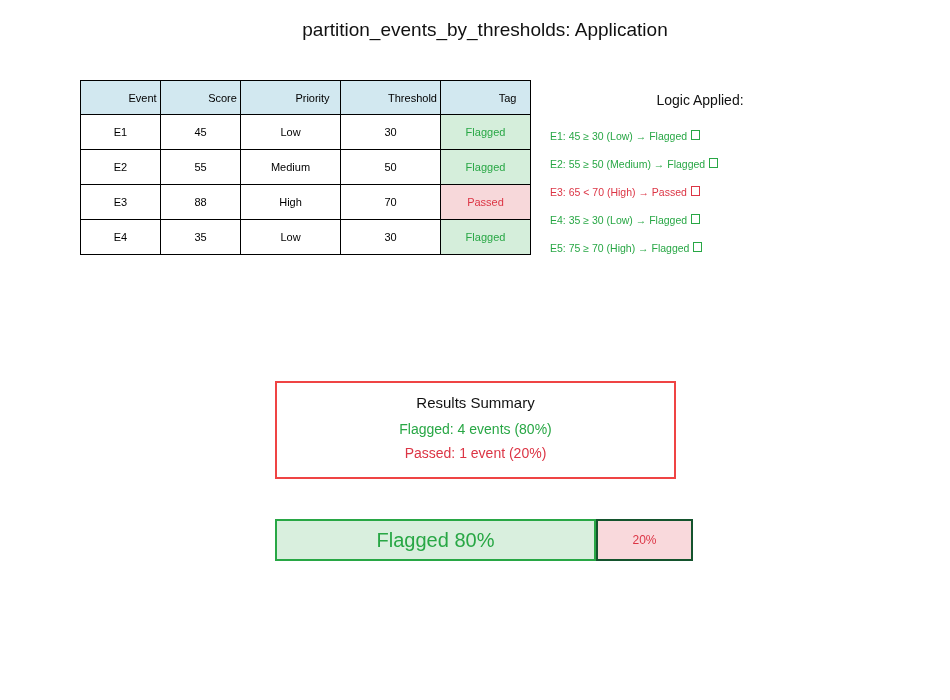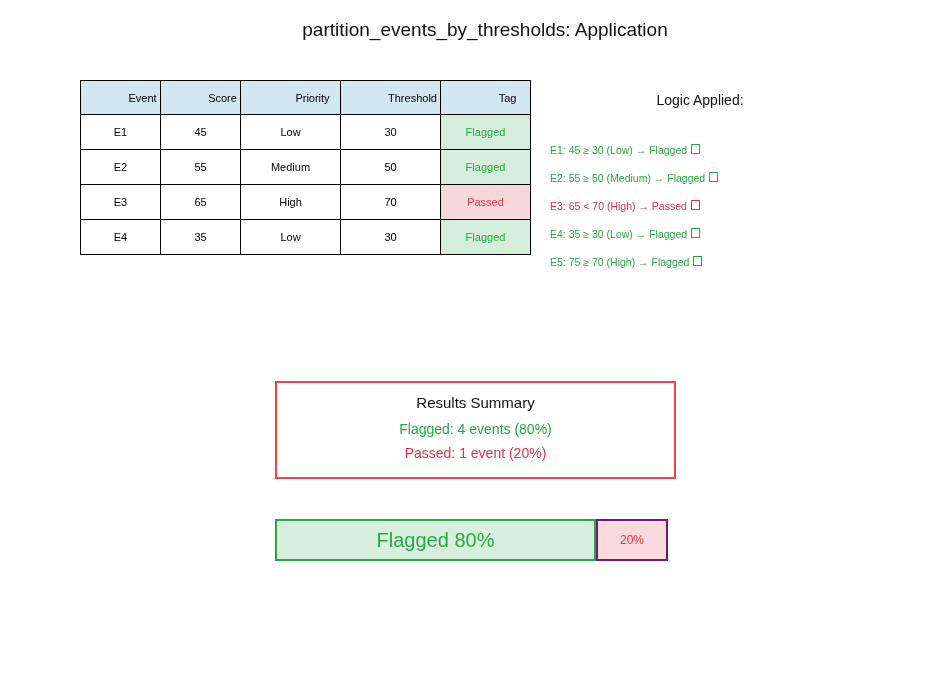--- a/index.html
+++ b/index.html
@@ -57,21 +57,21 @@
     left: 550px;
     top: 92px;
     width: 300px;
     text-align: center;
     font-size: 14px;
     color: #111111;
   }
   .logic-list {
     position: absolute;
     left: 550px;
-    top: 136px;
+    top: 122px;
     width: 380px;
   }
   .logic-line {
     height: 28px;
     line-height: 28px;
     font-size: 10.5px;
     white-space: nowrap;
   }
   .logic-line[data-status="flagged"] { color: #28a745; }
   .logic-line[data-status="passed"]  { color: #dc3545; }
@@ -125,23 +125,23 @@
     background: #d9efde;
     border: 2px solid #28a745;
     box-sizing: border-box;
     display: flex;
     align-items: center;
     justify-content: center;
     color: #28a745;
     font-size: 20px;
   }
   .pct-passed {
-    width: 72px;
+    width: 97px;
     background: #f9d9dc;
-    border: 2px solid #701a75;
+    border: 2px solid #14532d;
     box-sizing: border-box;
     display: flex;
     align-items: center;
     justify-content: center;
     color: #dc3545;
     font-size: 12px;
   }
 </style>
 </head>
 <body>
@@ -177,21 +177,21 @@
       </tr>
       <tr>
         <td>E2</td>
         <td>55</td>
         <td>Medium</td>
         <td>50</td>
         <td data-status="flagged">Flagged</td>
       </tr>
       <tr>
         <td>E3</td>
-        <td>65</td>
+        <td>88</td>
         <td>High</td>
         <td>70</td>
         <td data-status="passed">Passed</td>
       </tr>
       <tr>
         <td>E4</td>
         <td>35</td>
         <td>Low</td>
         <td>30</td>
         <td data-status="flagged">Flagged</td>

